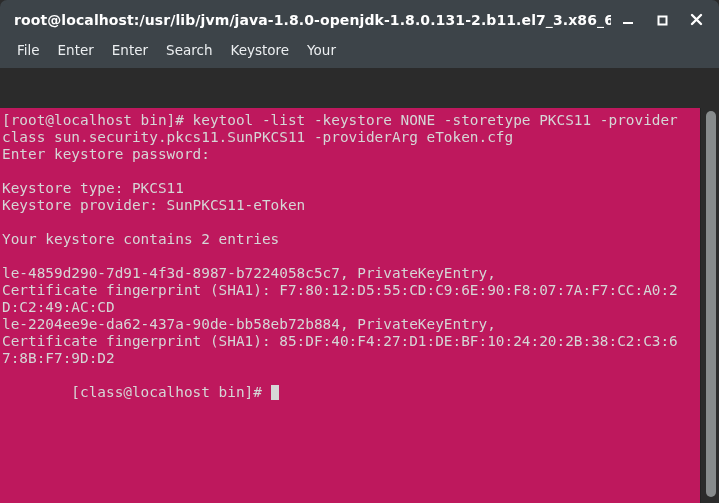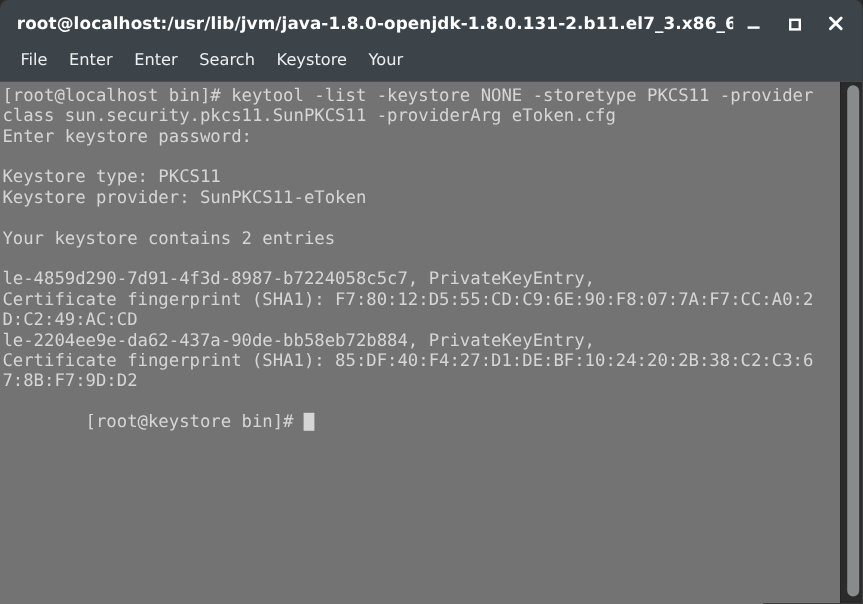--- a/index.html
+++ b/index.html
@@ -75,23 +75,24 @@
     font-family: "DejaVu Sans", sans-serif;
     font-size: 13.5px;
     padding: 2px 9px;
     white-space: nowrap;
   }
 
   
   #term-wrap {
     position: relative;
     flex: 1 1 auto;
-    background: #737373;
+    background: #be185d;
     display: flex;
     overflow: hidden;
+    margin-top: 40px;
   }
   #term-screen {
     flex: 1 1 auto;
     position: relative;
     padding: 4px 0 0 2px;
     box-sizing: border-box;
     overflow: hidden;
   }
   #term-lines {
     font-family: "DejaVu Sans Mono", monospace;
@@ -165,21 +166,21 @@
     <div class="menu-item">Enter</div>
     <div class="menu-item">Search</div>
     <div class="menu-item">Keystore</div>
     <div class="menu-item">Your</div>
   </div>
 
   <div id="term-wrap">
     <div id="term-screen">
       <div id="term-lines"><div class="tline">[root@localhost bin]# keytool -list -keystore NONE -storetype PKCS11 -provider</div><div class="tline">class sun.security.pkcs11.SunPKCS11 -providerArg eToken.cfg</div><div class="tline">Enter keystore password:</div><div class="tline">&nbsp;</div><div class="tline">Keystore type: PKCS11</div><div class="tline">Keystore provider: SunPKCS11-eToken</div><div class="tline">&nbsp;</div><div class="tline">Your keystore contains 2 entries</div><div class="tline">&nbsp;</div><div class="tline">le-4859d290-7d91-4f3d-8987-b7224058c5c7, PrivateKeyEntry,</div><div class="tline">Certificate fingerprint (SHA1): F7:80:12:D5:55:CD:C9:6E:90:F8:07:7A:F7:CC:A0:2</div><div class="tline">D:C2:49:AC:CD</div><div class="tline">le-2204ee9e-da62-437a-90de-bb58eb72b884, PrivateKeyEntry,</div><div class="tline">Certificate fingerprint (SHA1): 85:DF:40:F4:27:D1:DE:BF:10:24:20:2B:38:C2:C3:6</div><div class="tline">7:8B:F7:9D:D2</div></div>
       <div style="font-family:'DejaVu Sans Mono',monospace;font-size:14.4px;line-height:17px;color:#d6d6d6;white-space:pre;">
-        <span>[root@keystore bin]# </span><span class="cursor-block"></span>
+        <span>[class@localhost bin]# </span><span class="cursor-block"></span>
       </div>
     </div>
 
     <div id="scrollbar">
       <div id="scroll-thumb"></div>
     </div>
   </div>
 
 </div>
 

